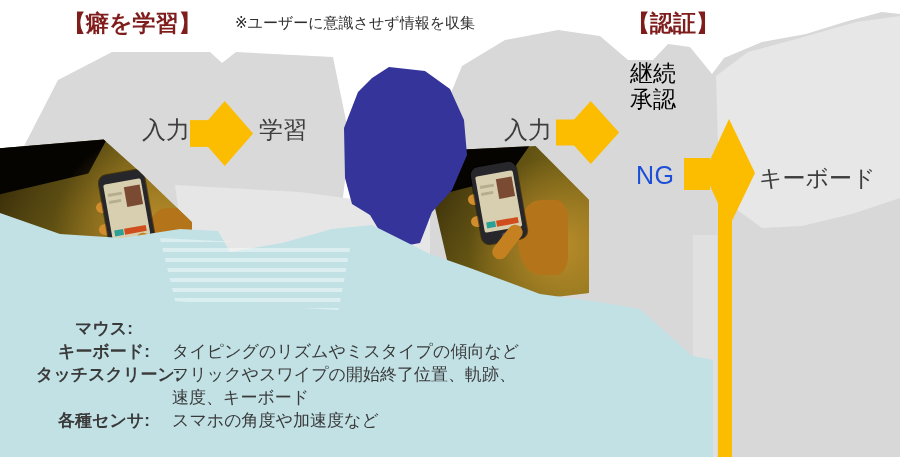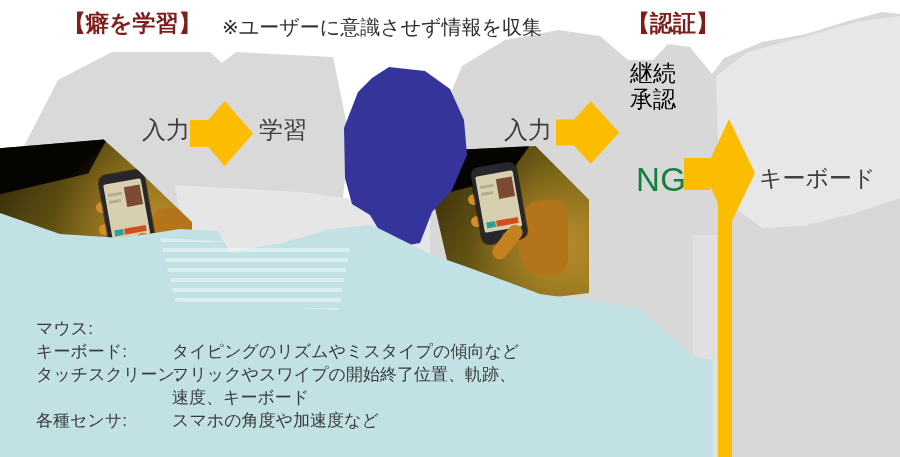--- a/index.html
+++ b/index.html
@@ -59,27 +59,27 @@
   .scr-teal{position:absolute;left:3px;bottom:4px;width:9px;height:6px;background:#2ba096;}
   .home{position:absolute;bottom:3px;left:50%;margin-left:-3px;width:6px;height:6px;border-radius:50%;background:#4a4a50;}
   .fingertip{position:absolute;width:13px;height:11px;border-radius:50%;background:#d28e2c;}
   .thumb{position:absolute;width:15px;height:40px;border-radius:8px;background:#c5801f;transform:rotate(38deg);}
   .palm{position:absolute;border-radius:45% 25% 25% 45%;background:#b4741a;}
   
   .arrow{position:absolute;}
   
   .t{position:absolute;white-space:nowrap;}
   .title{font-size:23px;font-weight:bold;color:#7f1d1d;}
-  .note{font-size:20px;color:#2e2e2e;}
+  .note{font-size:15px;color:#2e2e2e;margin-left:13px;}
   .flow-label{font-size:24px;color:#3d3d3d;}
   .cont{left:630px;top:60px;font-size:23px;line-height:26px;color:#000000;}
-  .ng{left:636px;top:161px;font-size:33px;color:#15803d;letter-spacing:.5px;}
+  .ng{left:636px;top:161px;font-size:25px;color:#1d4ed8;letter-spacing:.5px;}
   .signals{left:36px;top:317px;font-size:17px;line-height:23px;color:#3a3a3a;}
   .sig-row{display:flex;}
-  .sig-label{width:136px;text-align:left;flex:none;}
+  .sig-label{width:136px;text-align:center;flex:none;font-weight:bold;}
 </style>
 </head>
 <body>
 
 <div id="stage">
 
   <div class="blob blob-gray-left"></div>
   <div class="blob blob-gray-mid"></div>
   <div class="blob blob-gray-right"></div>
   <div class="blob blob-gray-right-light"></div>

